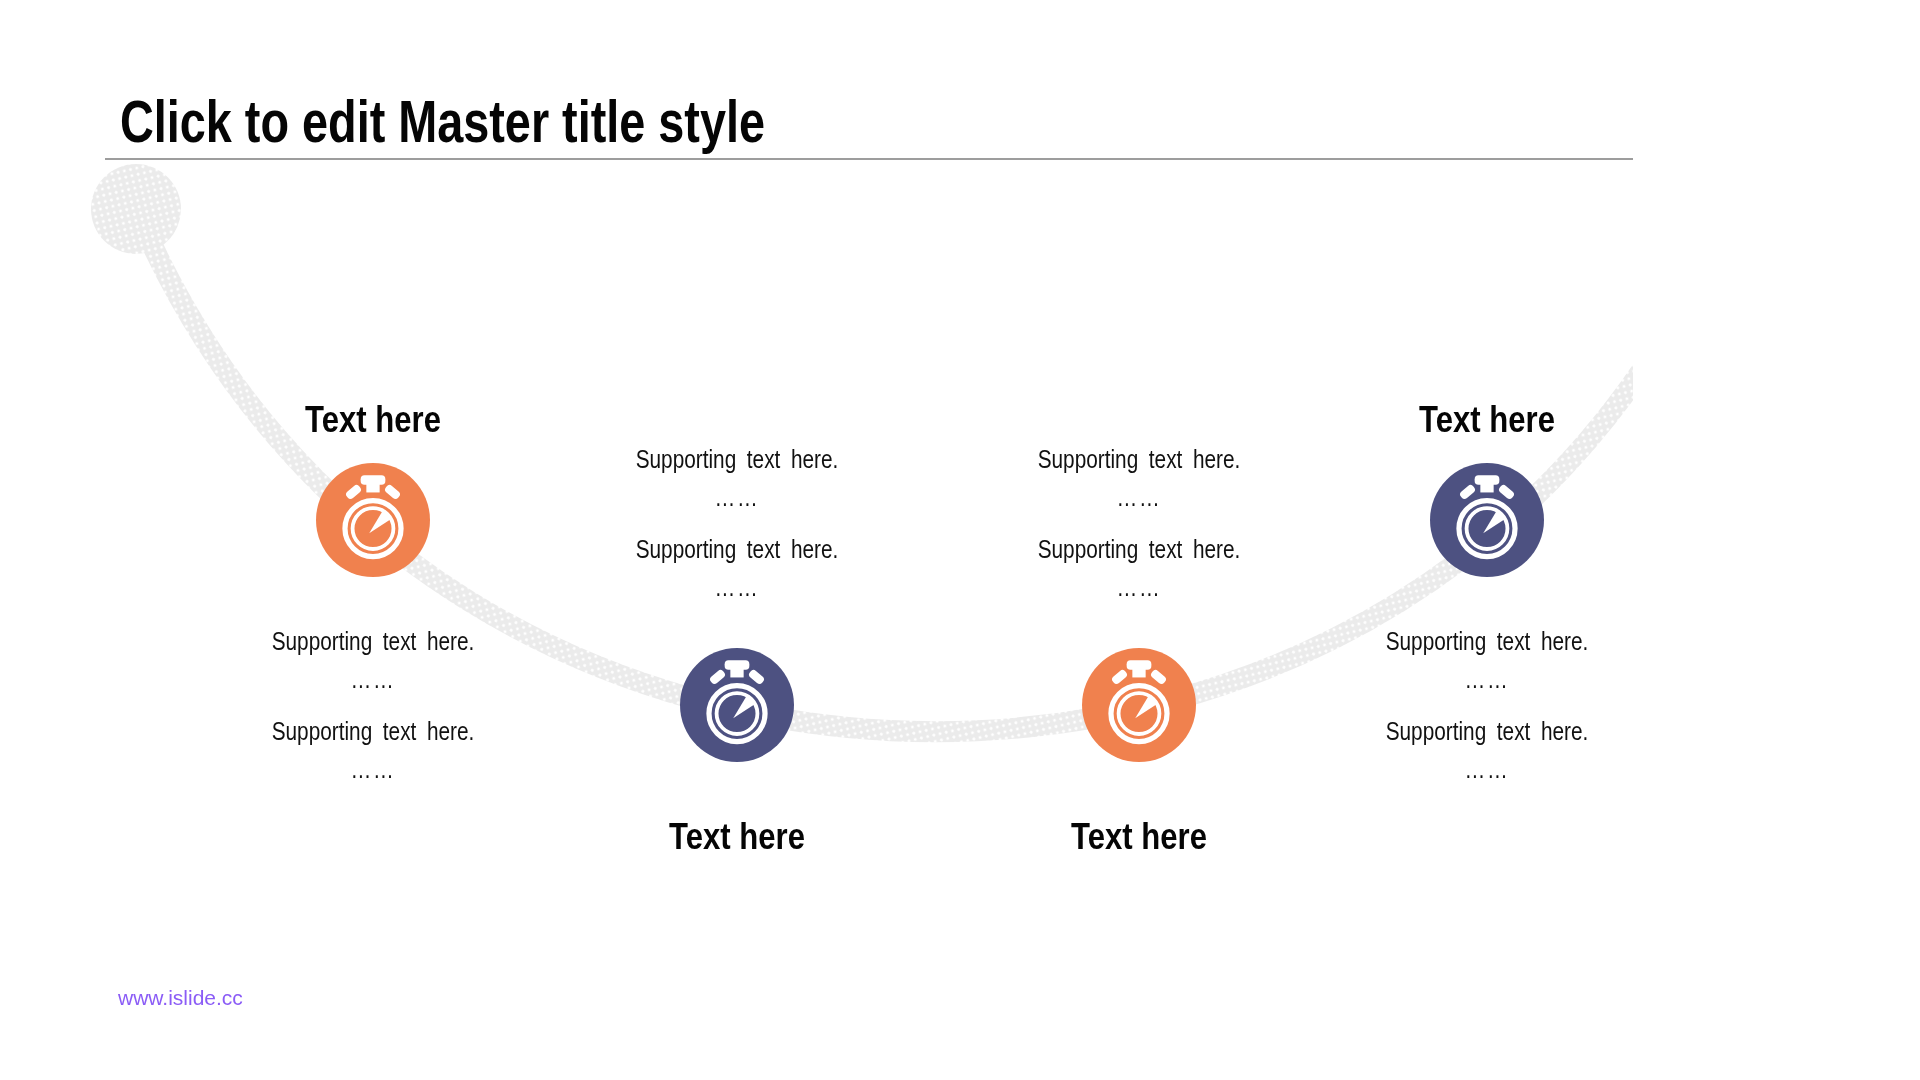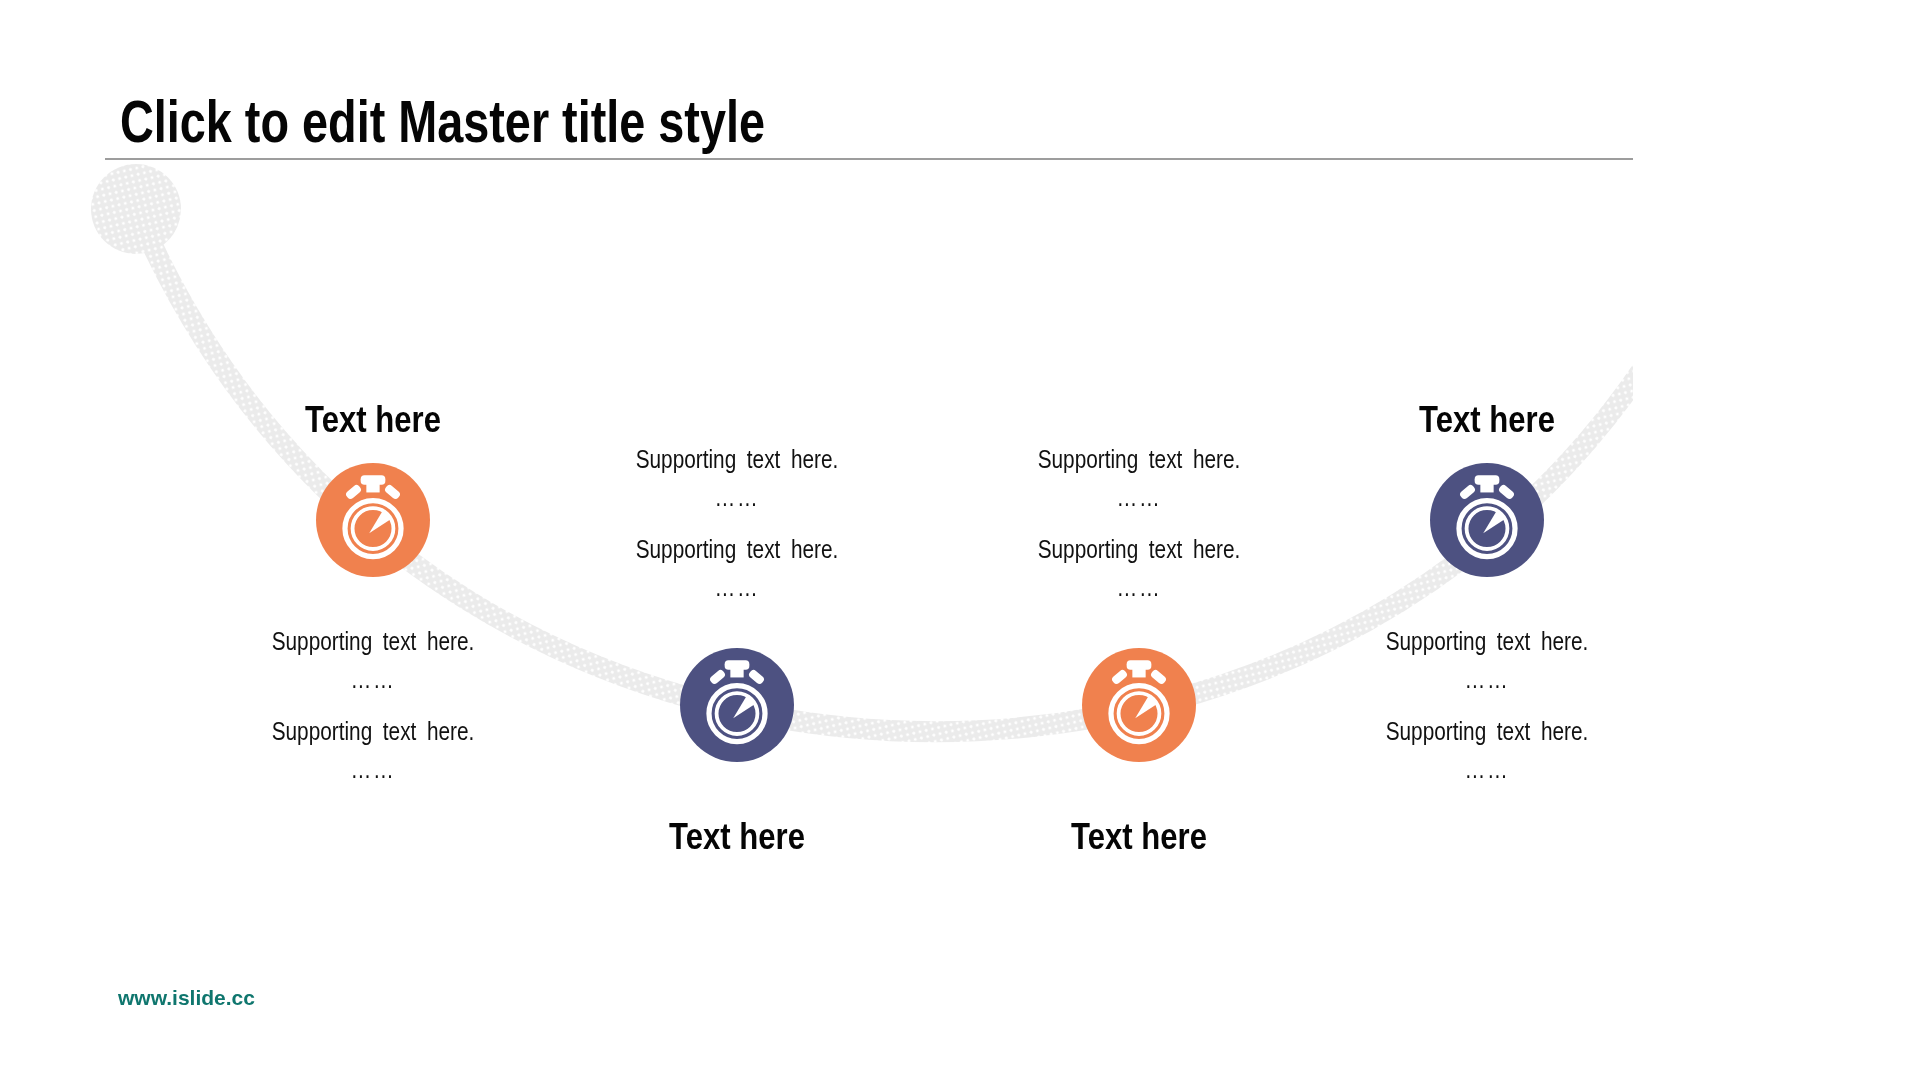--- a/index.html
+++ b/index.html
@@ -72,22 +72,21 @@
   }
   .support .s-line { white-space: nowrap; }
   .support .sp { margin-top: 14px; }
   .support .s-dots { letter-spacing: 2px; }
   .footer-site {
     position: absolute;
     left: 118px;
     top: 986px;
     font-size: 21px;
     line-height: 24px;
-    color: #0f766e;
-    font-weight: bold;
+    color: #8b5cf6;
   }
   .footer-page {
     position: absolute;
     left: 1750px;
     top: 986px;
     width: 72px;
     text-align: center;
     font-size: 26px;
     line-height: 24px;
     color: #8a8a8a;

